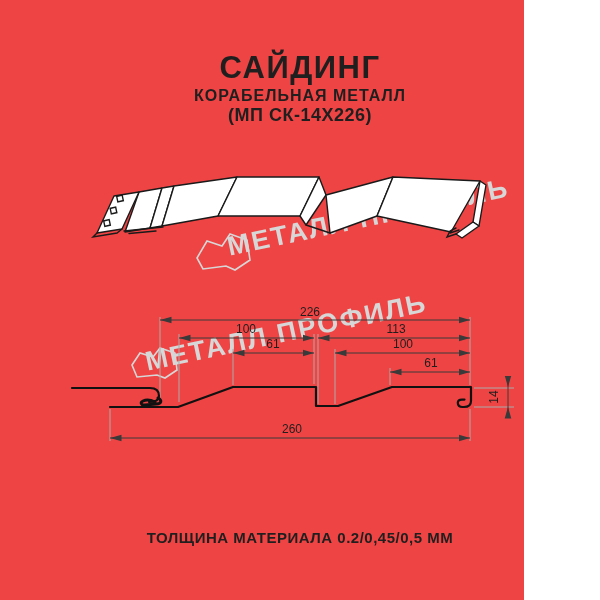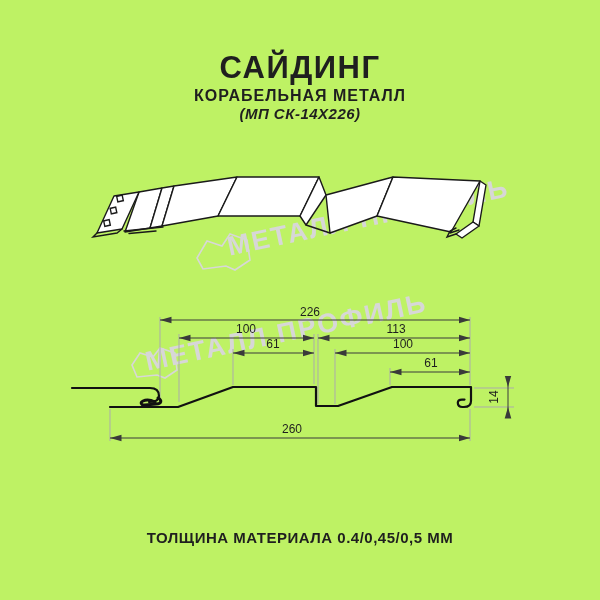--- a/index.html
+++ b/index.html
@@ -1,21 +1,21 @@
 <!DOCTYPE html>
 <html><head>
 <meta charset="utf-8">
 <style>
   html,body{margin:0;padding:0;background:#fff;}
-  .page{position:relative;width:600px;height:600px;background:#bef264;overflow:hidden;
+  .page{position:relative;width:524px;height:600px;background:#ef4444;overflow:hidden;
         font-family:"Liberation Sans",sans-serif;color:#1f1f1f;}
   .hdr{position:absolute;left:0;width:600px;text-align:center;}
   .title{top:50px;font-size:31px;font-weight:700;letter-spacing:1.5px;}
   .subtitle{top:87px;font-size:16px;font-weight:700;letter-spacing:1px;}
-  .model{top:105px;font-size:15px;font-weight:700;letter-spacing:.5px;font-style:italic;}
+  .model{top:105px;font-size:18px;font-weight:700;letter-spacing:.5px;}
   .footer{top:529px;font-size:15px;font-weight:700;letter-spacing:.5px;}
   svg{position:absolute;left:0;top:0;}
   .face{fill:#ffffff;stroke:#1a1a1a;stroke-width:1.4;stroke-linejoin:round;}
   .ln{fill:none;stroke:#1a1a1a;stroke-width:1.4;stroke-linecap:round;}
   .profile{fill:none;stroke:#111;stroke-width:2.2;stroke-linejoin:round;stroke-linecap:round;}
   .hook{fill:none;stroke:#111;stroke-width:3;stroke-linejoin:round;stroke-linecap:round;}
   .ext{stroke:#ababab;stroke-width:1;fill:none;}
   .dim{stroke:#3a3a3a;stroke-width:1;fill:none;}
   .dimtxt{font-size:12px;fill:#1f1f1f;text-anchor:middle;font-family:"Liberation Sans",sans-serif;}
   .wm{font-size:27px;font-weight:700;letter-spacing:2px;text-anchor:middle;
@@ -109,14 +109,14 @@
       <text class="dimtxt" x="498" y="397" transform="rotate(-90 498 397)">14</text>
     </g>
 
     <g>
       <path class="profile" d="M72,388 H150 C156,388 159,391 159,396 C159,401 154,402 149,402"></path>
       <path class="hook" d="M158,398 C162,400 162,404 156,404 L145,405 C141,405.5 140,402.5 143,401 C146,399.5 151,400 155,402"></path>
       <path class="profile" d="M110,407 H178 L233,387 H316 V406 H338 L392,387 H471 V401 C471,405.5 468,407 464,407 L462.5,407 C459,407 457.8,404.8 457.8,402.8 C457.8,400.6 460,399.6 462,399.6 L464.5,399.6"></path>
     </g>
   </svg>
 
-  <div class="hdr footer">ТОЛЩИНА МАТЕРИАЛА 0.4/0,45/0,5 ММ</div>
+  <div class="hdr footer">ТОЛЩИНА МАТЕРИАЛА 0.2/0,45/0,5 ММ</div>
 </div>
 
 </body></html>

